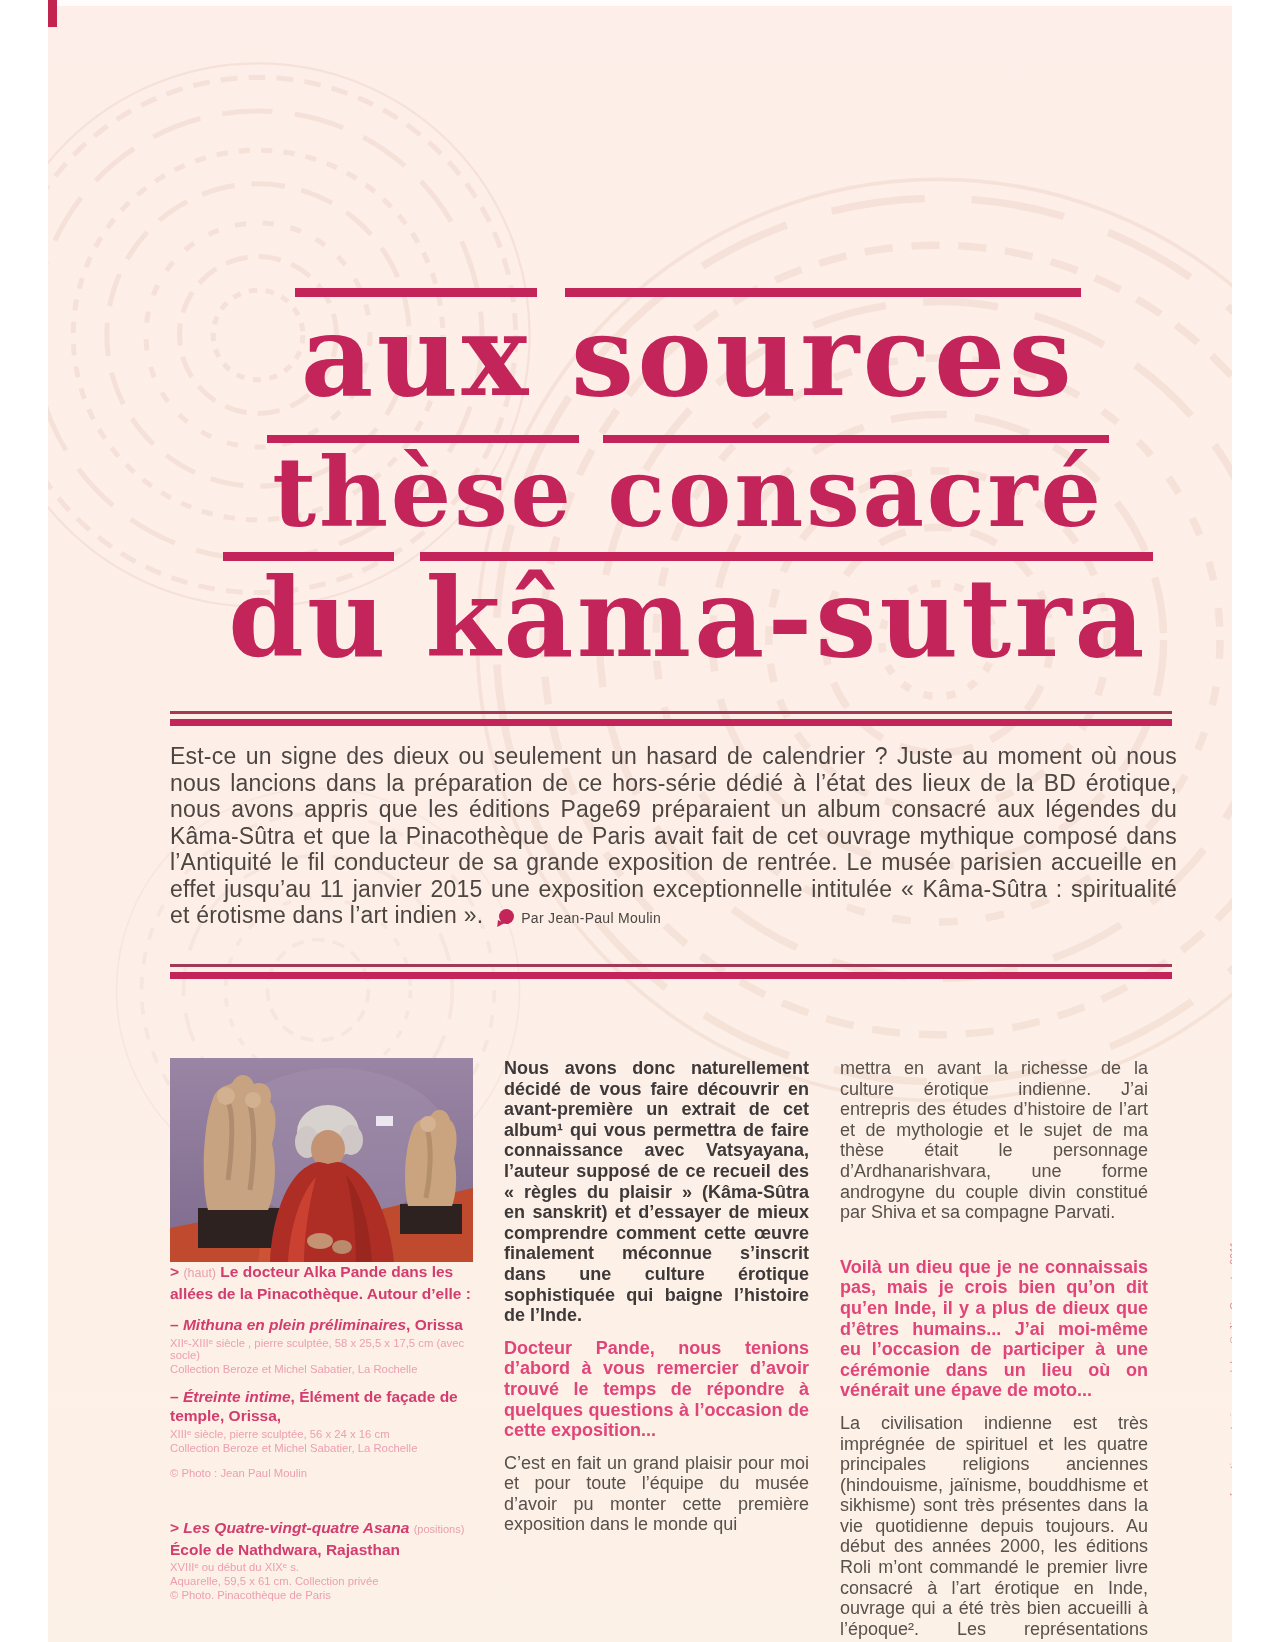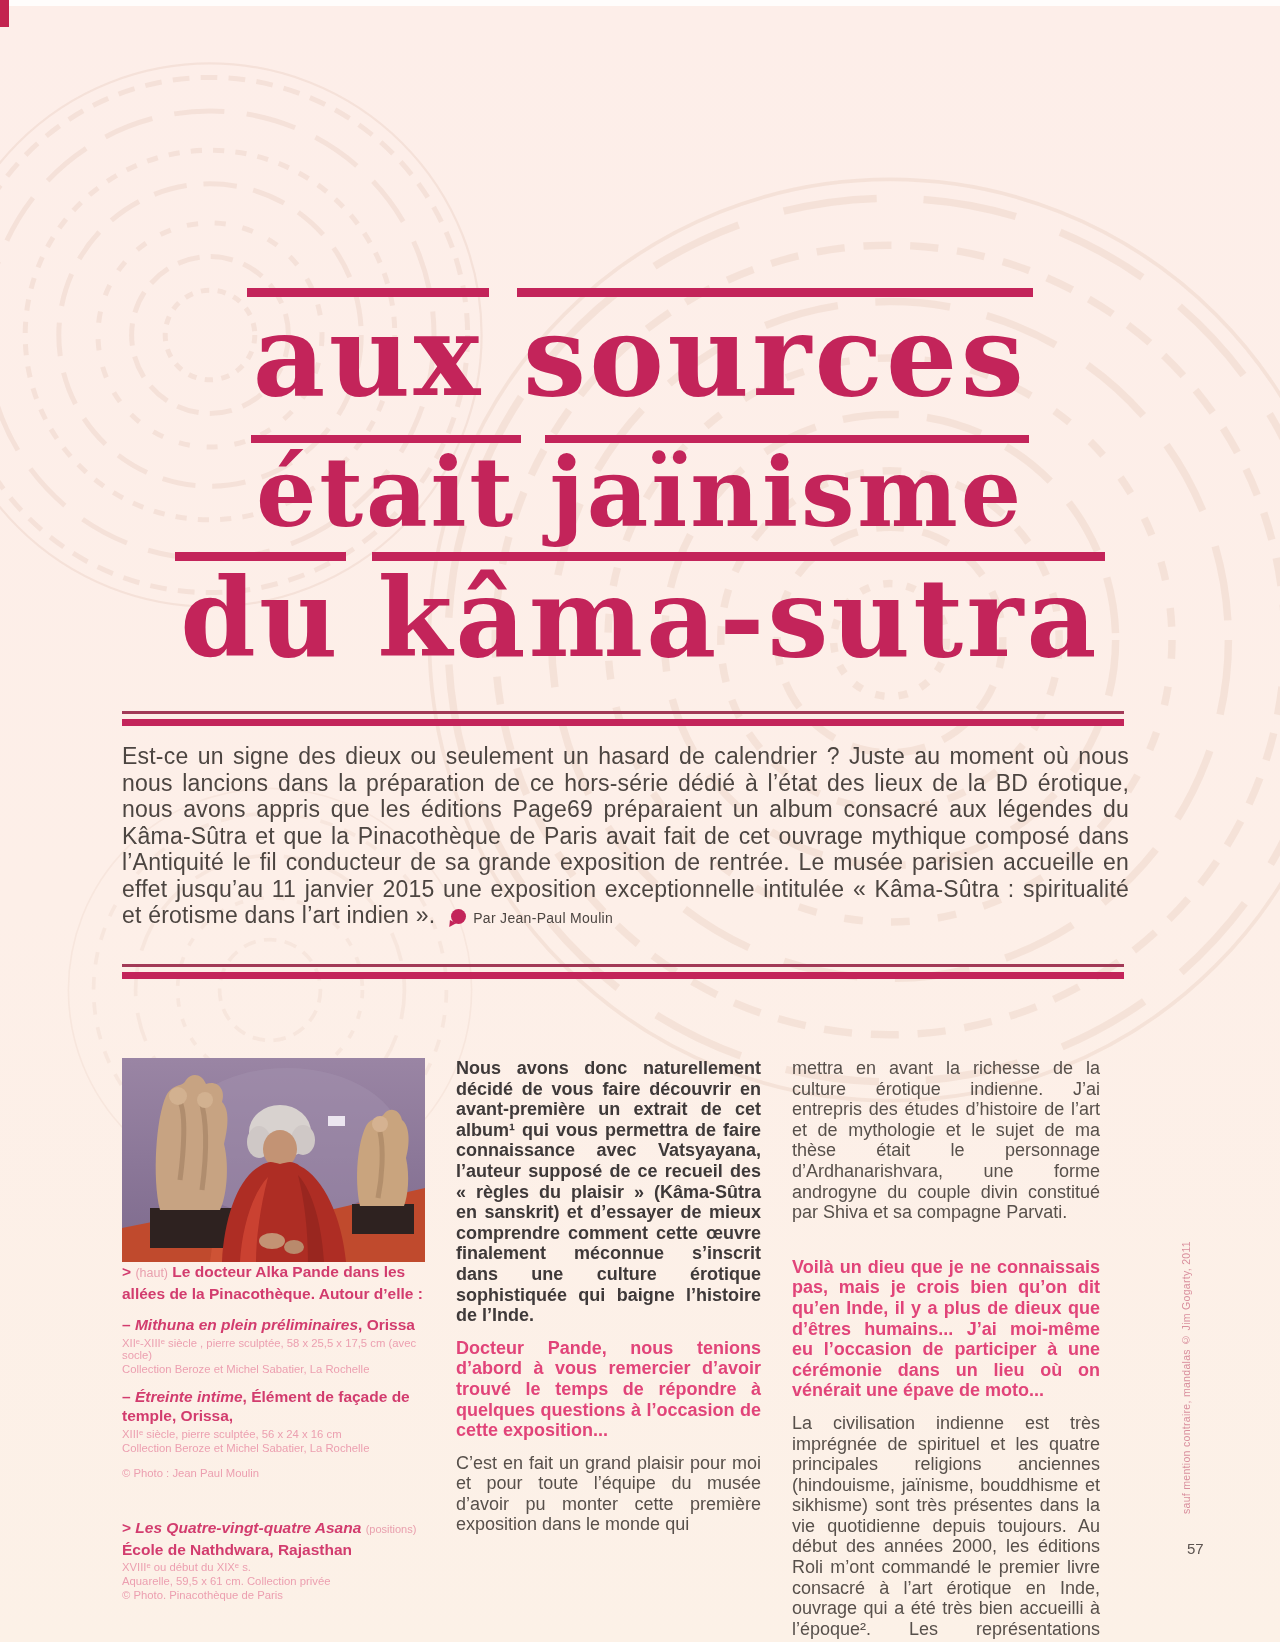--- a/index.html
+++ b/index.html
@@ -1,18 +1,18 @@
 <!DOCTYPE html>
 <html><head>
 <meta charset="utf-8">
 <style>
   html,body{margin:0;padding:0;background:#ffffff;}
   .page{
     position:relative;
-    width:1280px;height:1642px;
+    width:1184px;height:1642px;
     margin:0 auto;
     background:linear-gradient(180deg,#fdeee9 0%,#fdefe8 55%,#fcf1e7 100%);
     overflow:hidden;
     font-family:"Liberation Sans", sans-serif;
   }
   .top-white{position:absolute;left:0;top:0;width:100%;height:6px;background:#fffdfc;}
   .corner-mark{position:absolute;left:0;top:0;width:9px;height:27px;background:#c3234f;}
 
   
   .mandala{position:absolute;opacity:0.45;pointer-events:none;}
@@ -143,21 +143,21 @@
         <circle cx="50" cy="50" r="48" stroke-width="0.4"></circle>
       </g>
     </svg>
   </div>
 
   <div class="title-block">
     <div class="t-line t1">
       <span class="t-word">aux</span><span class="t-word">sources</span>
     </div>
     <div class="t-line t2">
-      <span class="t-word">était</span><span class="t-word">jaïnisme</span>
+      <span class="t-word">thèse</span><span class="t-word">consacré</span>
     </div>
     <div class="t-line t3">
       <span class="t-word">du</span><span class="t-word">kâma-sutra</span>
     </div>
   </div>
 
   <div class="rule rule-top">
     <div class="rule-thin"></div>
     <div class="rule-thick"></div>
   </div>

